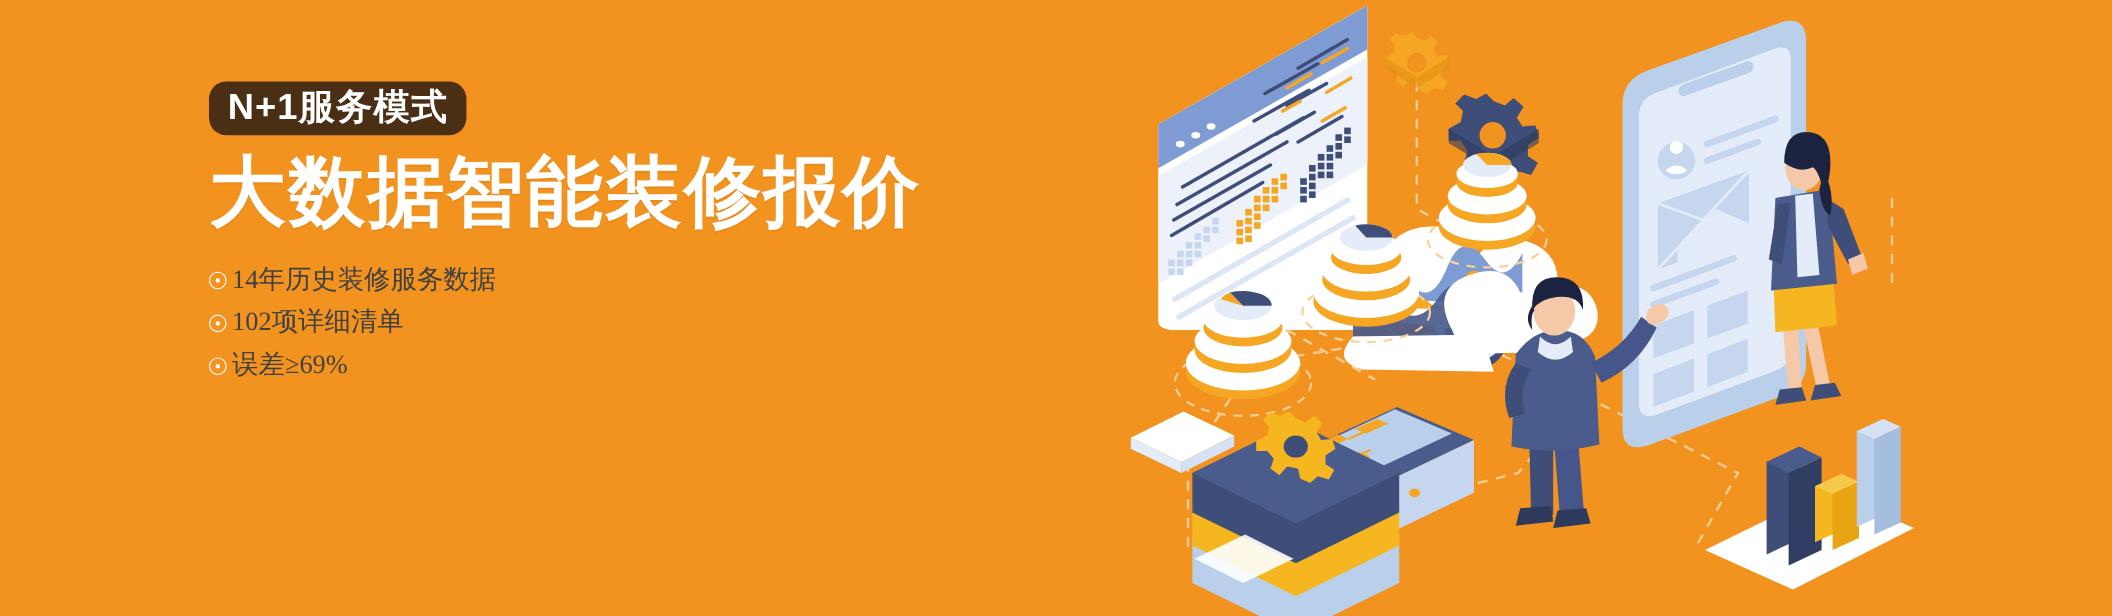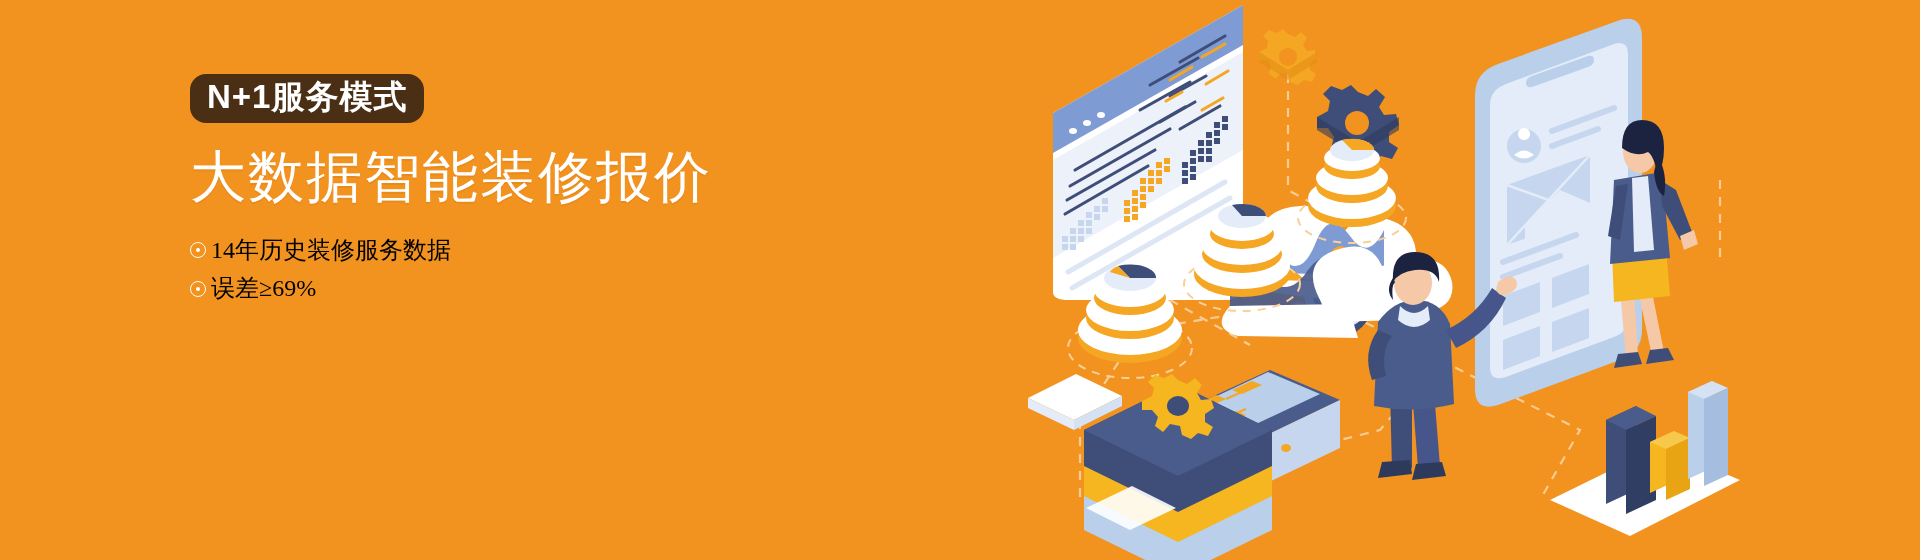--- a/index.html
+++ b/index.html
@@ -24,39 +24,39 @@
     color:#FFFFFF;
     font-size:33px;
     font-weight:bold;
     letter-spacing:1px;
     padding:5px 17px 8px 17px;
     border-radius:16px;
     line-height:1.08;
     white-space:nowrap;
   }
   .headline{
-    margin-top:24px;
+    margin-top:14px;
     color:#FFFFFF;
-    font-size:56px;
-    font-weight:normal;
+    font-size:70px;
+    font-weight:bold;
     letter-spacing:2px;
     line-height:1.07;
     white-space:nowrap;
     text-shadow:0 2px 0 rgba(150,80,0,.10);
   }
   .bullets{
     margin-top:24px;
     display:flex;
     flex-direction:row;
     align-items:flex-start;
   }
   .bullet-col{display:flex;flex-direction:column;}
   .bullet-col.left{width:255px;}
   .bullet{
-    color:#000000;
+    color:#404040;
     font-family:"Liberation Serif","DejaVu Serif",serif;
     font-size:24px;
     line-height:1.62;
     white-space:nowrap;
     display:flex;
     align-items:center;
   }
   .bullet .dot{
     display:inline-block;
     width:14px;height:14px;
@@ -89,20 +89,24 @@
     <div class="badge">N+1服务模式</div>
 
     <div class="headline">大数据智能装修报价</div>
 
     <div class="bullets">
 
       <div class="bullet-col left">
         <div class="bullet">
           <span class="dot"></span>
           <span>14年历史装修服务数据</span>
+        </div>
+        <div class="bullet">
+          <span class="dot"></span>
+          <span>102项详细清单</span>
         </div>
         <div class="bullet">
           <span class="dot"></span>
           <span>误差≥69%</span>
         </div>
       </div>
 
       <div class="bullet-col right">
       </div>
 

